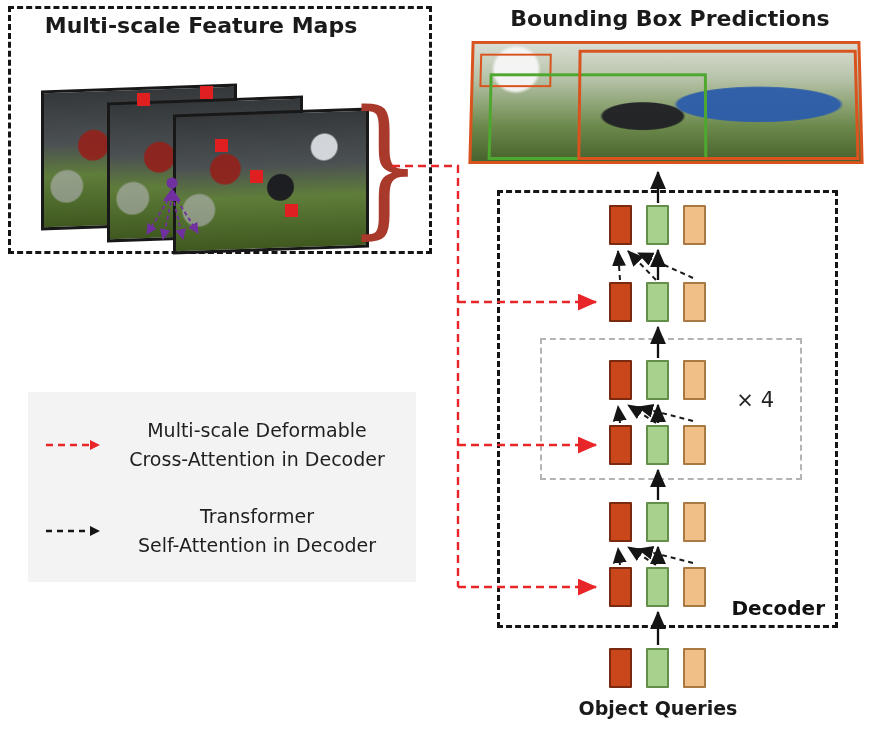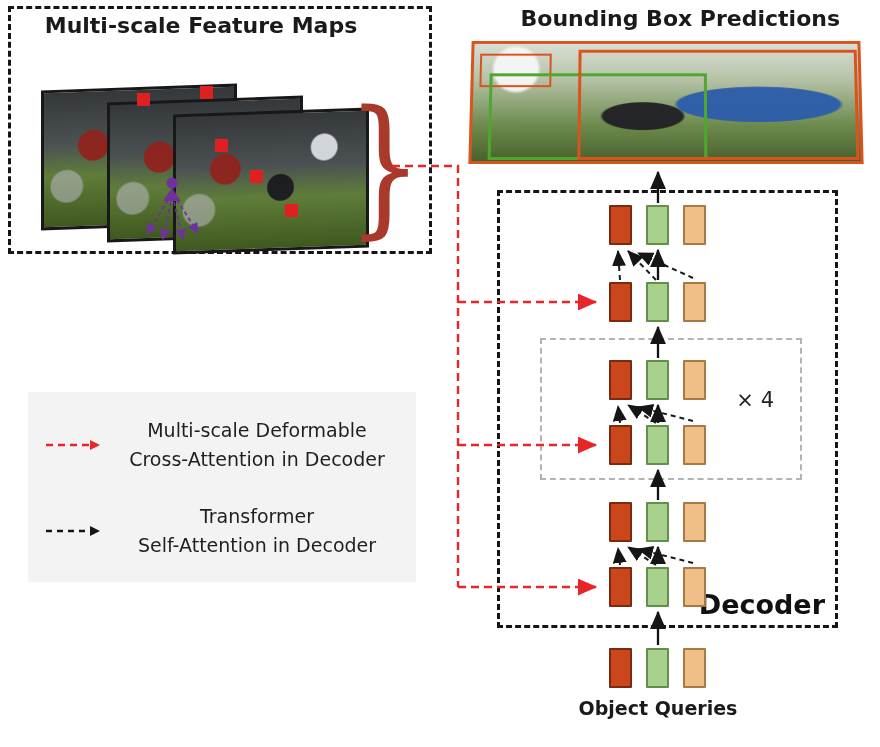--- a/index.html
+++ b/index.html
@@ -45,21 +45,21 @@
   }
 
   
   .row { position:absolute; display:flex; gap:14px; }
   .qrect { width:23px; height:40px; border:2px solid; border-radius:1px; }
   .qo { background:var(--rect-orange-fill,#c9471b); border-color:var(--rect-orange-border,#7a2a0e); }
   .qg { background:var(--rect-green-fill,#a9d18e); border-color:var(--rect-green-border,#638f4a); }
   .qt { background:var(--rect-tan-fill,#f0bf87); border-color:var(--rect-tan-border,#a97944); }
 
   .decoder-box { position:absolute; left:497px; top:190px; width:341px; height:438px; border:3px dashed #151515; }
-  .decoder-label { position:absolute; right:10px; bottom:5px; font-weight:bold; font-size:27px; color:#111; }
+  .decoder-label { position:absolute; right:10px; bottom:5px; font-weight:bold; font-size:20px; color:#111; }
   .repeat-box { position:absolute; left:540px; top:338px; width:262px; height:142px; border:2px dashed #b3b3b3; }
   .repeat-label { position:absolute; right:26px; top:48px; font-size:21px; color:#222; }
 
   .oq-label { position:absolute; left:538px; top:697px; width:240px; text-align:center; font-weight:bold; font-size:19px; color:#1a1a1a; }
 
   
   .legend { position:absolute; left:28px; top:392px; width:388px; height:190px; background:#f3f3f3; }
   .legend-entry { position:absolute; left:16px; width:360px; display:flex; align-items:center; }
   .legend-arrow { flex:0 0 auto; margin-right:8px; }
   .legend-text { flex:1 1 auto; text-align:center; font-size:19px; line-height:1.55; color:#1f1f1f; }
@@ -72,21 +72,21 @@
 <div class="abs" style="inset:0;">
 
   <div class="dashed-box" style="left:8px;top:6px;width:424px;height:248px;">
     <div class="panel-title" style="left:20px;top:4px;width:340px;">Multi-scale Feature Maps</div>
     <div class="photo fm" style="left:30px;top:78px;"></div>
     <div class="photo fm" style="left:96px;top:90px;"></div>
     <div class="photo fm" style="left:162px;top:102px;"></div>
     <div class="brace" style="left:326px;top:82px;">}</div>
   </div>
 
-  <div class="panel-title" style="left:500px;top:6px;width:340px;text-align:right;">Bounding Box Predictions</div>
+  <div class="panel-title" style="left:500px;top:6px;width:340px;">Bounding Box Predictions</div>
   <div class="photo bb">
     <div class="bbox orange-small" style="left:6px;top:10px;width:72px;height:34px;"></div>
     <div class="bbox green" style="left:16px;top:30px;width:218px;height:87px;"></div>
     <div class="bbox orange" style="left:105px;top:6px;width:280px;height:111px;"></div>
   </div>
 
   <div class="decoder-box">
     <div class="decoder-label">Decoder</div>
   </div>
   <div class="repeat-box">

